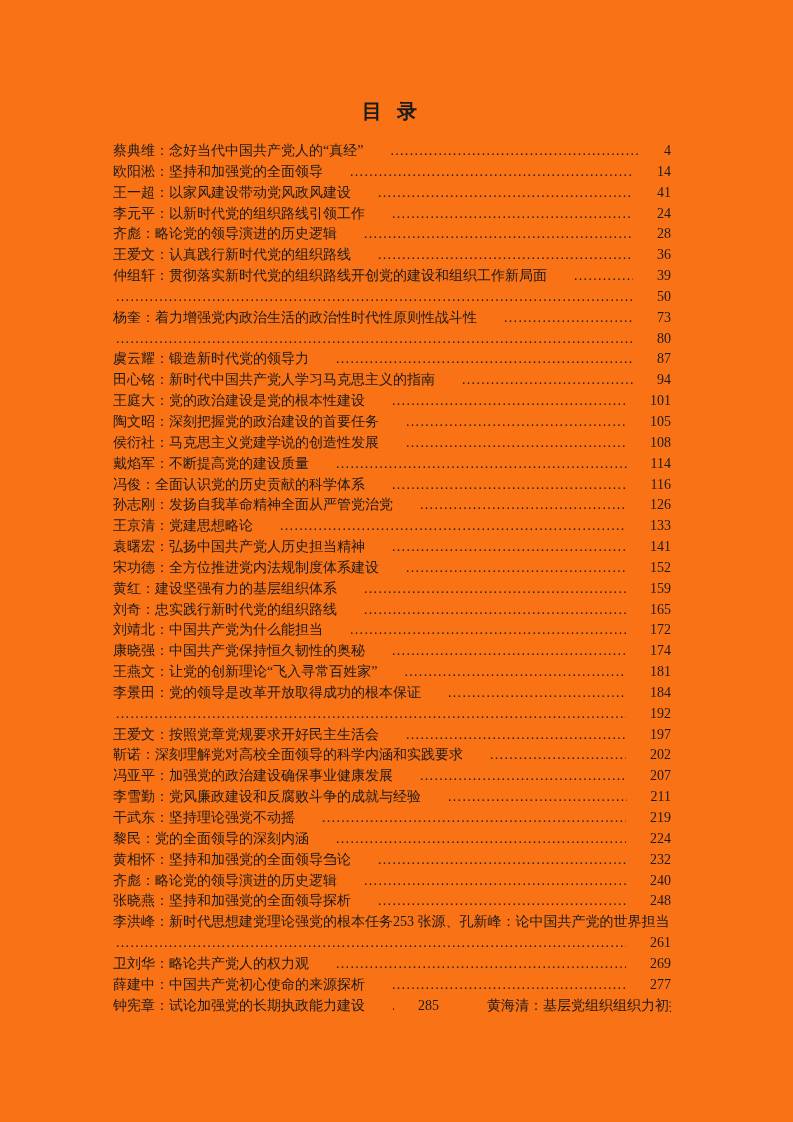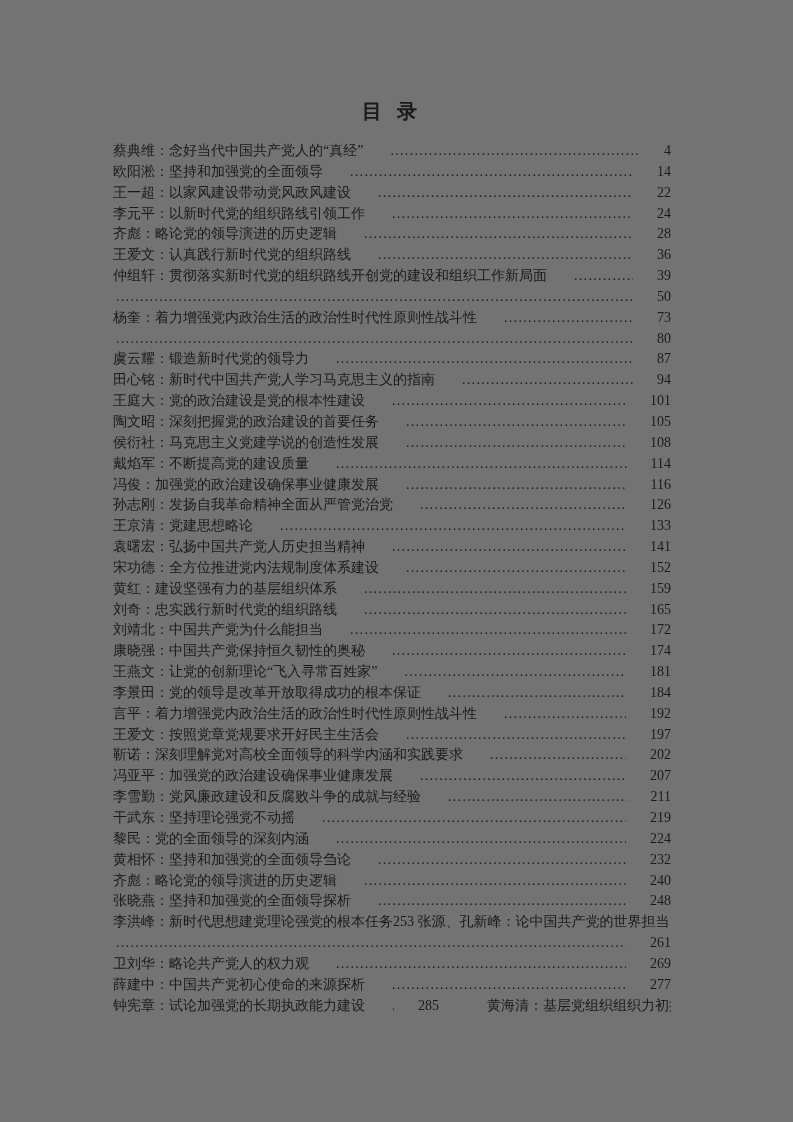--- a/index.html
+++ b/index.html
@@ -1,20 +1,20 @@
 <!DOCTYPE html>
 <html><head>
 <meta charset="utf-8">
 <style>
   html, body { margin: 0; padding: 0; background: #ffffff; }
   .page {
     position: relative;
     width: 793px;
     height: 1122px;
-    background: #737373;
+    background: #f97316;
     font-family: "Liberation Serif", "DejaVu Serif", serif;
     color: #1a1a1a;
     overflow: hidden;
   }
   .content {
     position: absolute;
     left: 113px;
     top: 98px;
     width: 558px;
   }
@@ -62,21 +62,21 @@
           <span class="p">4</span>
         </div>
         <div class="row">
           <span class="t">欧阳淞：坚持和加强党的全面领导</span>
           <span class="dots">................................................................................................................................................................................................................................................</span>
           <span class="p">14</span>
         </div>
         <div class="row">
           <span class="t">王一超：以家风建设带动党风政风建设</span>
           <span class="dots">................................................................................................................................................................................................................................................</span>
-          <span class="p">22</span>
+          <span class="p">41</span>
         </div>
         <div class="row">
           <span class="t">李元平：以新时代党的组织路线引领工作</span>
           <span class="dots">................................................................................................................................................................................................................................................</span>
           <span class="p">24</span>
         </div>
         <div class="row">
           <span class="t">齐彪：略论党的领导演进的历史逻辑</span>
           <span class="dots">................................................................................................................................................................................................................................................</span>
           <span class="p">28</span>
@@ -128,21 +128,21 @@
           <span class="t">侯衍社：马克思主义党建学说的创造性发展</span>
           <span class="dots">................................................................................................................................................................................................................................................</span>
           <span class="p">108</span>
         </div>
         <div class="row">
           <span class="t">戴焰军：不断提高党的建设质量</span>
           <span class="dots">................................................................................................................................................................................................................................................</span>
           <span class="p">114</span>
         </div>
         <div class="row">
-          <span class="t">冯俊：加强党的政治建设确保事业健康发展</span>
+          <span class="t">冯俊：全面认识党的历史贡献的科学体系</span>
           <span class="dots">................................................................................................................................................................................................................................................</span>
           <span class="p">116</span>
         </div>
         <div class="row">
           <span class="t">孙志刚：发扬自我革命精神全面从严管党治党</span>
           <span class="dots">................................................................................................................................................................................................................................................</span>
           <span class="p">126</span>
         </div>
         <div class="row">
           <span class="t">王京清：党建思想略论</span>
@@ -183,21 +183,20 @@
           <span class="t">王燕文：让党的创新理论“飞入寻常百姓家”</span>
           <span class="dots">................................................................................................................................................................................................................................................</span>
           <span class="p">181</span>
         </div>
         <div class="row">
           <span class="t">李景田：党的领导是改革开放取得成功的根本保证</span>
           <span class="dots">................................................................................................................................................................................................................................................</span>
           <span class="p">184</span>
         </div>
         <div class="row">
-          <span class="t">言平：着力增强党内政治生活的政治性时代性原则性战斗性</span>
           <span class="dots">................................................................................................................................................................................................................................................</span>
           <span class="p">192</span>
         </div>
         <div class="row">
           <span class="t">王爱文：按照党章党规要求开好民主生活会</span>
           <span class="dots">................................................................................................................................................................................................................................................</span>
           <span class="p">197</span>
         </div>
         <div class="row">
           <span class="t">靳诺：深刻理解党对高校全面领导的科学内涵和实践要求</span>

